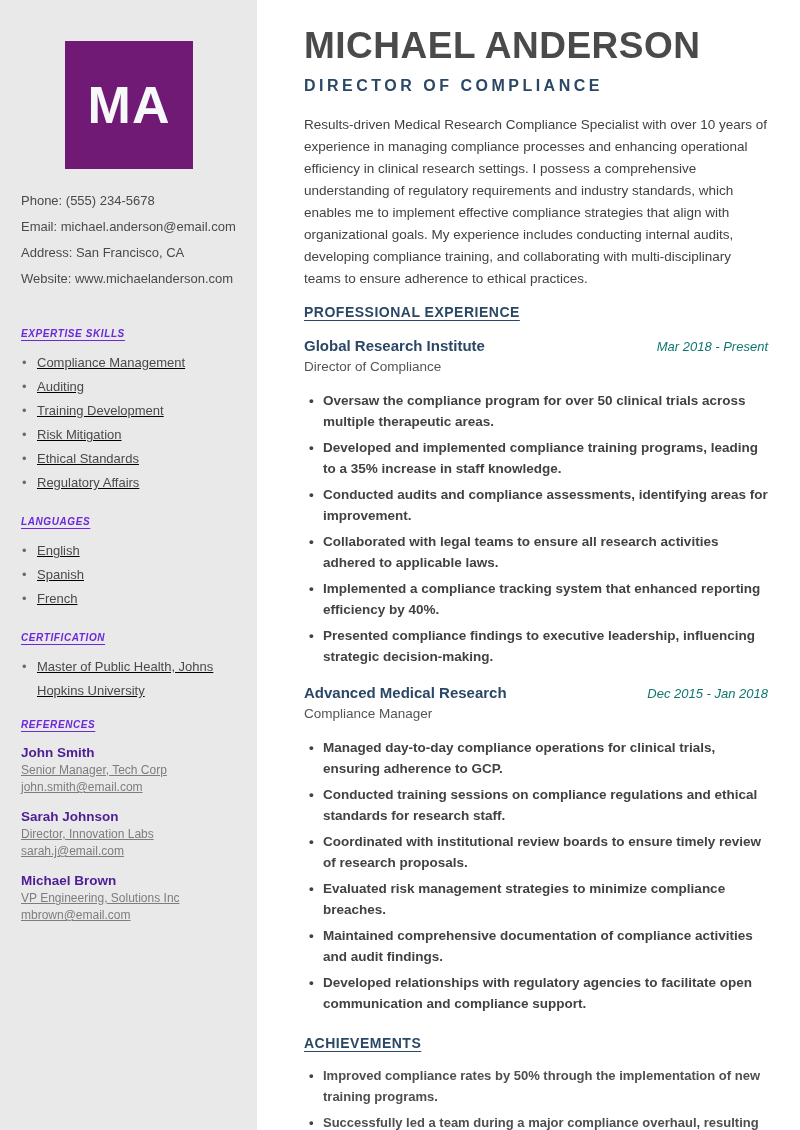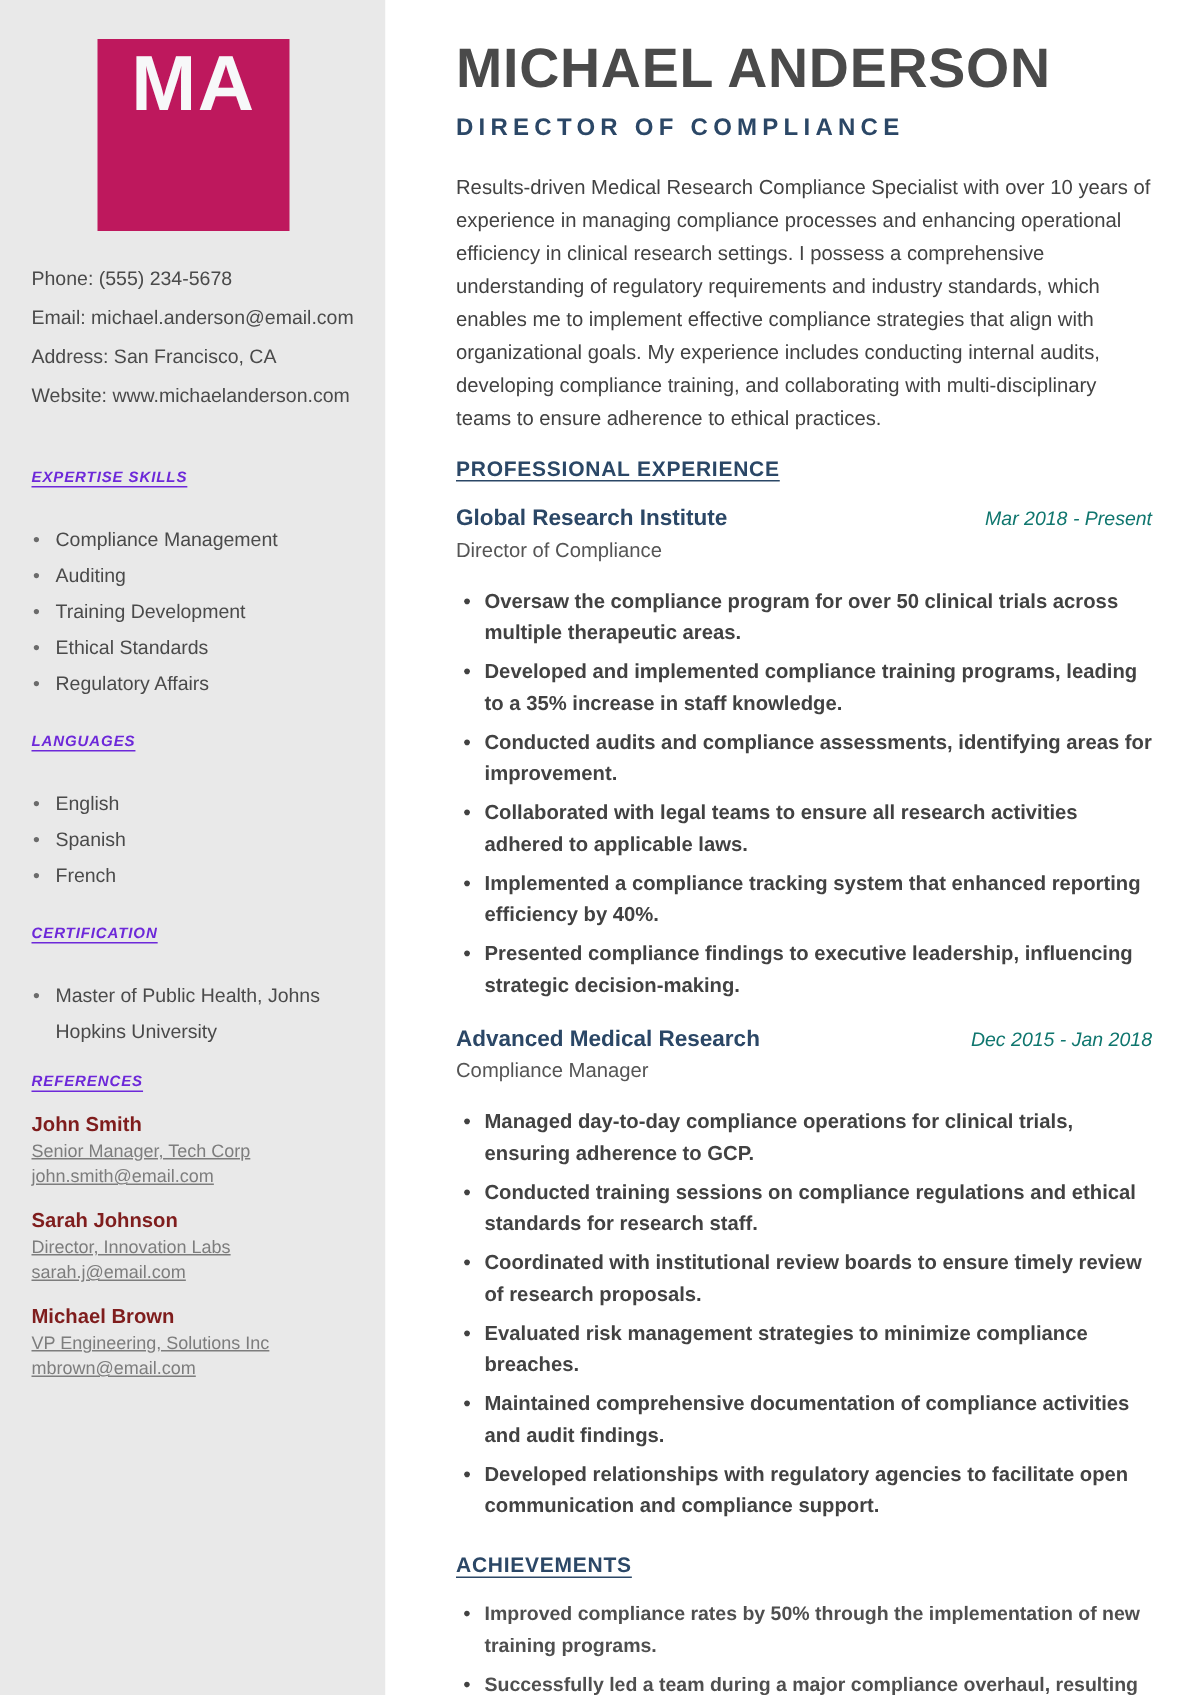--- a/index.html
+++ b/index.html
@@ -3,35 +3,35 @@
 <meta charset="utf-8">
 <style>
   * { margin:0; padding:0; box-sizing:border-box; }
   html,body { width:800px; height:1130px; overflow:hidden; background:#ffffff;
               font-family:"Liberation Sans", sans-serif; }
   .page { position:relative; width:800px; height:1130px; background:#ffffff; }
 
   
   .sidebar { position:absolute; left:0; top:0; width:257px; height:1130px;
              background:#e9e9e9; padding:25px 20px 0 21px; }
-  .monogram { width:128px; height:128px; margin:1px auto; background:#be185d;
-              display:flex; justify-content:center; }
+  .monogram { width:128px; height:128px; margin:16px auto; background:#701a75;
+              display:flex; align-items:center; justify-content:center; }
   .monogram span { color:#f7f8f9; font-size:52px; font-weight:bold; letter-spacing:1px; }
   .contact { margin-top:19px; }
   .contact div { font-size:13px; color:#4a4a4a; line-height:26px; white-space:nowrap; }
   .sb-heading { margin-top:36px; font-size:10px; font-weight:bold; color:#6d28d9;
                 letter-spacing:0.6px; text-decoration:underline; text-underline-offset:3px;font-style:italic; }
-  .sb-list { margin-top:24px; list-style:none; }
+  .sb-list { margin-top:12px; list-style:none;text-decoration:underline; }
   .sb-list li { position:relative; padding-left:16px; font-size:13px; color:#4a4a4a;
                 line-height:24px; }
   .sb-list li::before { content:"•"; position:absolute; left:1px; color:#6b6b6b; }
   .sb-heading.tight { margin-top:21px; }
   .refs { margin-top:14px; }
   .ref { margin-bottom:12px; }
-  .ref-name { font-size:13.5px; font-weight:bold; color:#7f1d1d; line-height:18px; }
+  .ref-name { font-size:13.5px; font-weight:bold; color:#4c1d95; line-height:18px; }
   .ref-role, .ref-email { font-size:12px; color:#7d7d7d; line-height:17px;text-decoration:underline; }
 
   
   .main { position:absolute; left:257px; top:0; width:543px; height:1130px;
           padding:26px 32px 0 47px; background:#ffffff; }
   .name { font-size:37px; font-weight:bold; color:#4a4a4a; letter-spacing:0.5px;
           line-height:40px; white-space:nowrap; }
   .job-title { margin-top:11px; font-size:16px; font-weight:bold; color:#2b4766;
                letter-spacing:3.5px; }
   .summary { margin-top:19px; font-size:13.5px; color:#424242; line-height:22px; }
@@ -65,20 +65,21 @@
       <div>Email: michael.anderson@email.com</div>
       <div>Address: San Francisco, CA</div>
       <div>Website: www.michaelanderson.com</div>
     </div>
 
     <div class="sb-heading">EXPERTISE SKILLS</div>
     <ul class="sb-list">
       <li>Compliance Management</li>
       <li>Auditing</li>
       <li>Training Development</li>
+      <li>Risk Mitigation</li>
       <li>Ethical Standards</li>
       <li>Regulatory Affairs</li>
     </ul>
 
     <div class="sb-heading tight">LANGUAGES</div>
     <ul class="sb-list">
       <li>English</li>
       <li>Spanish</li>
       <li>French</li>
     </ul>

